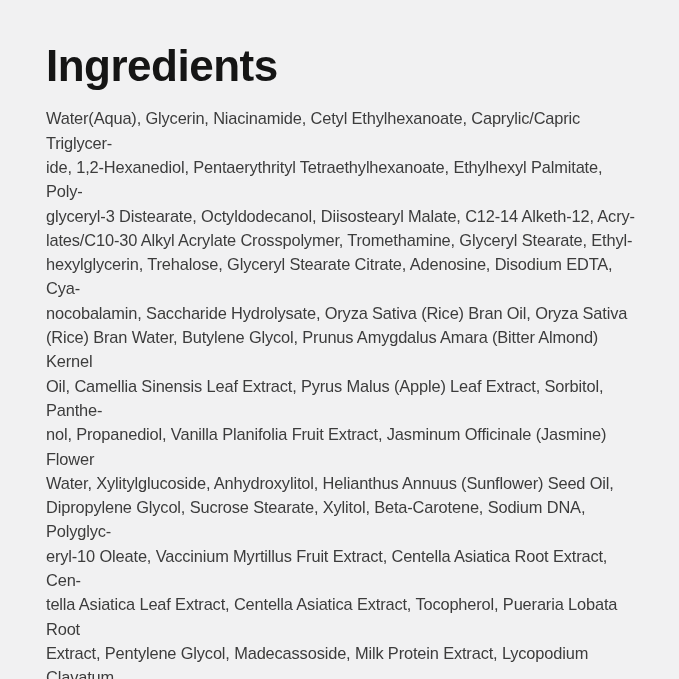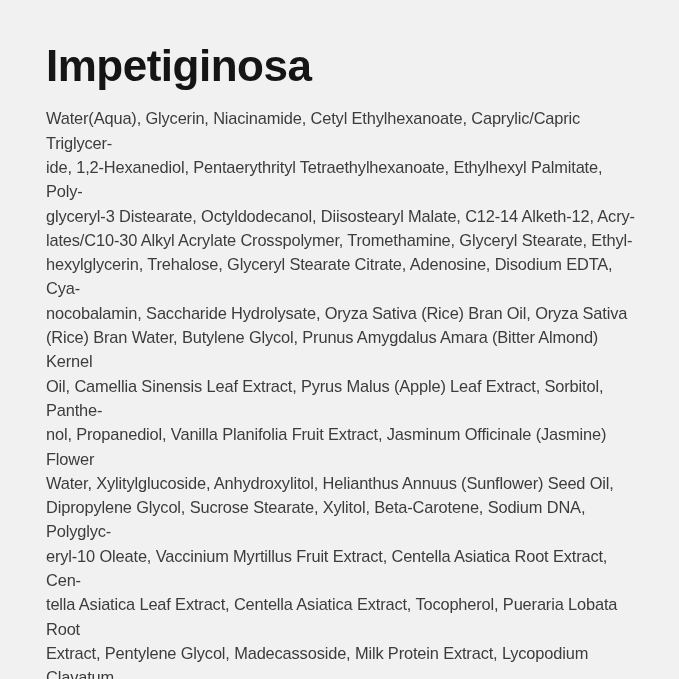--- a/index.html
+++ b/index.html
@@ -32,21 +32,21 @@
     font-weight: 400;
     color: #3c3c3c;
     letter-spacing: -0.15px;
     white-space: pre-line;
   }
 </style>
 </head>
 <body>
 
 <div class="page">
-  <h1 class="title">Impetiginosa</h1>
+  <h1 class="title">Ingredients</h1>
   <p class="ingredients-text">Water(Aqua), Glycerin, Niacinamide, Cetyl Ethylhexanoate, Caprylic/Capric Triglycer-
 ide, 1,2-Hexanediol, Pentaerythrityl Tetraethylhexanoate, Ethylhexyl Palmitate, Poly-
 glyceryl-3 Distearate, Octyldodecanol, Diisostearyl Malate, C12-14 Alketh-12, Acry-
 lates/C10-30 Alkyl Acrylate Crosspolymer, Tromethamine, Glyceryl Stearate, Ethyl-
 hexylglycerin, Trehalose, Glyceryl Stearate Citrate, Adenosine, Disodium EDTA, Cya-
 nocobalamin, Saccharide Hydrolysate, Oryza Sativa (Rice) Bran Oil, Oryza Sativa
 (Rice) Bran Water, Butylene Glycol, Prunus Amygdalus Amara (Bitter Almond) Kernel
 Oil, Camellia Sinensis Leaf Extract, Pyrus Malus (Apple) Leaf Extract, Sorbitol, Panthe-
 nol, Propanediol, Vanilla Planifolia Fruit Extract, Jasminum Officinale (Jasmine) Flower
 Water, Xylitylglucoside, Anhydroxylitol, Helianthus Annuus (Sunflower) Seed Oil,

